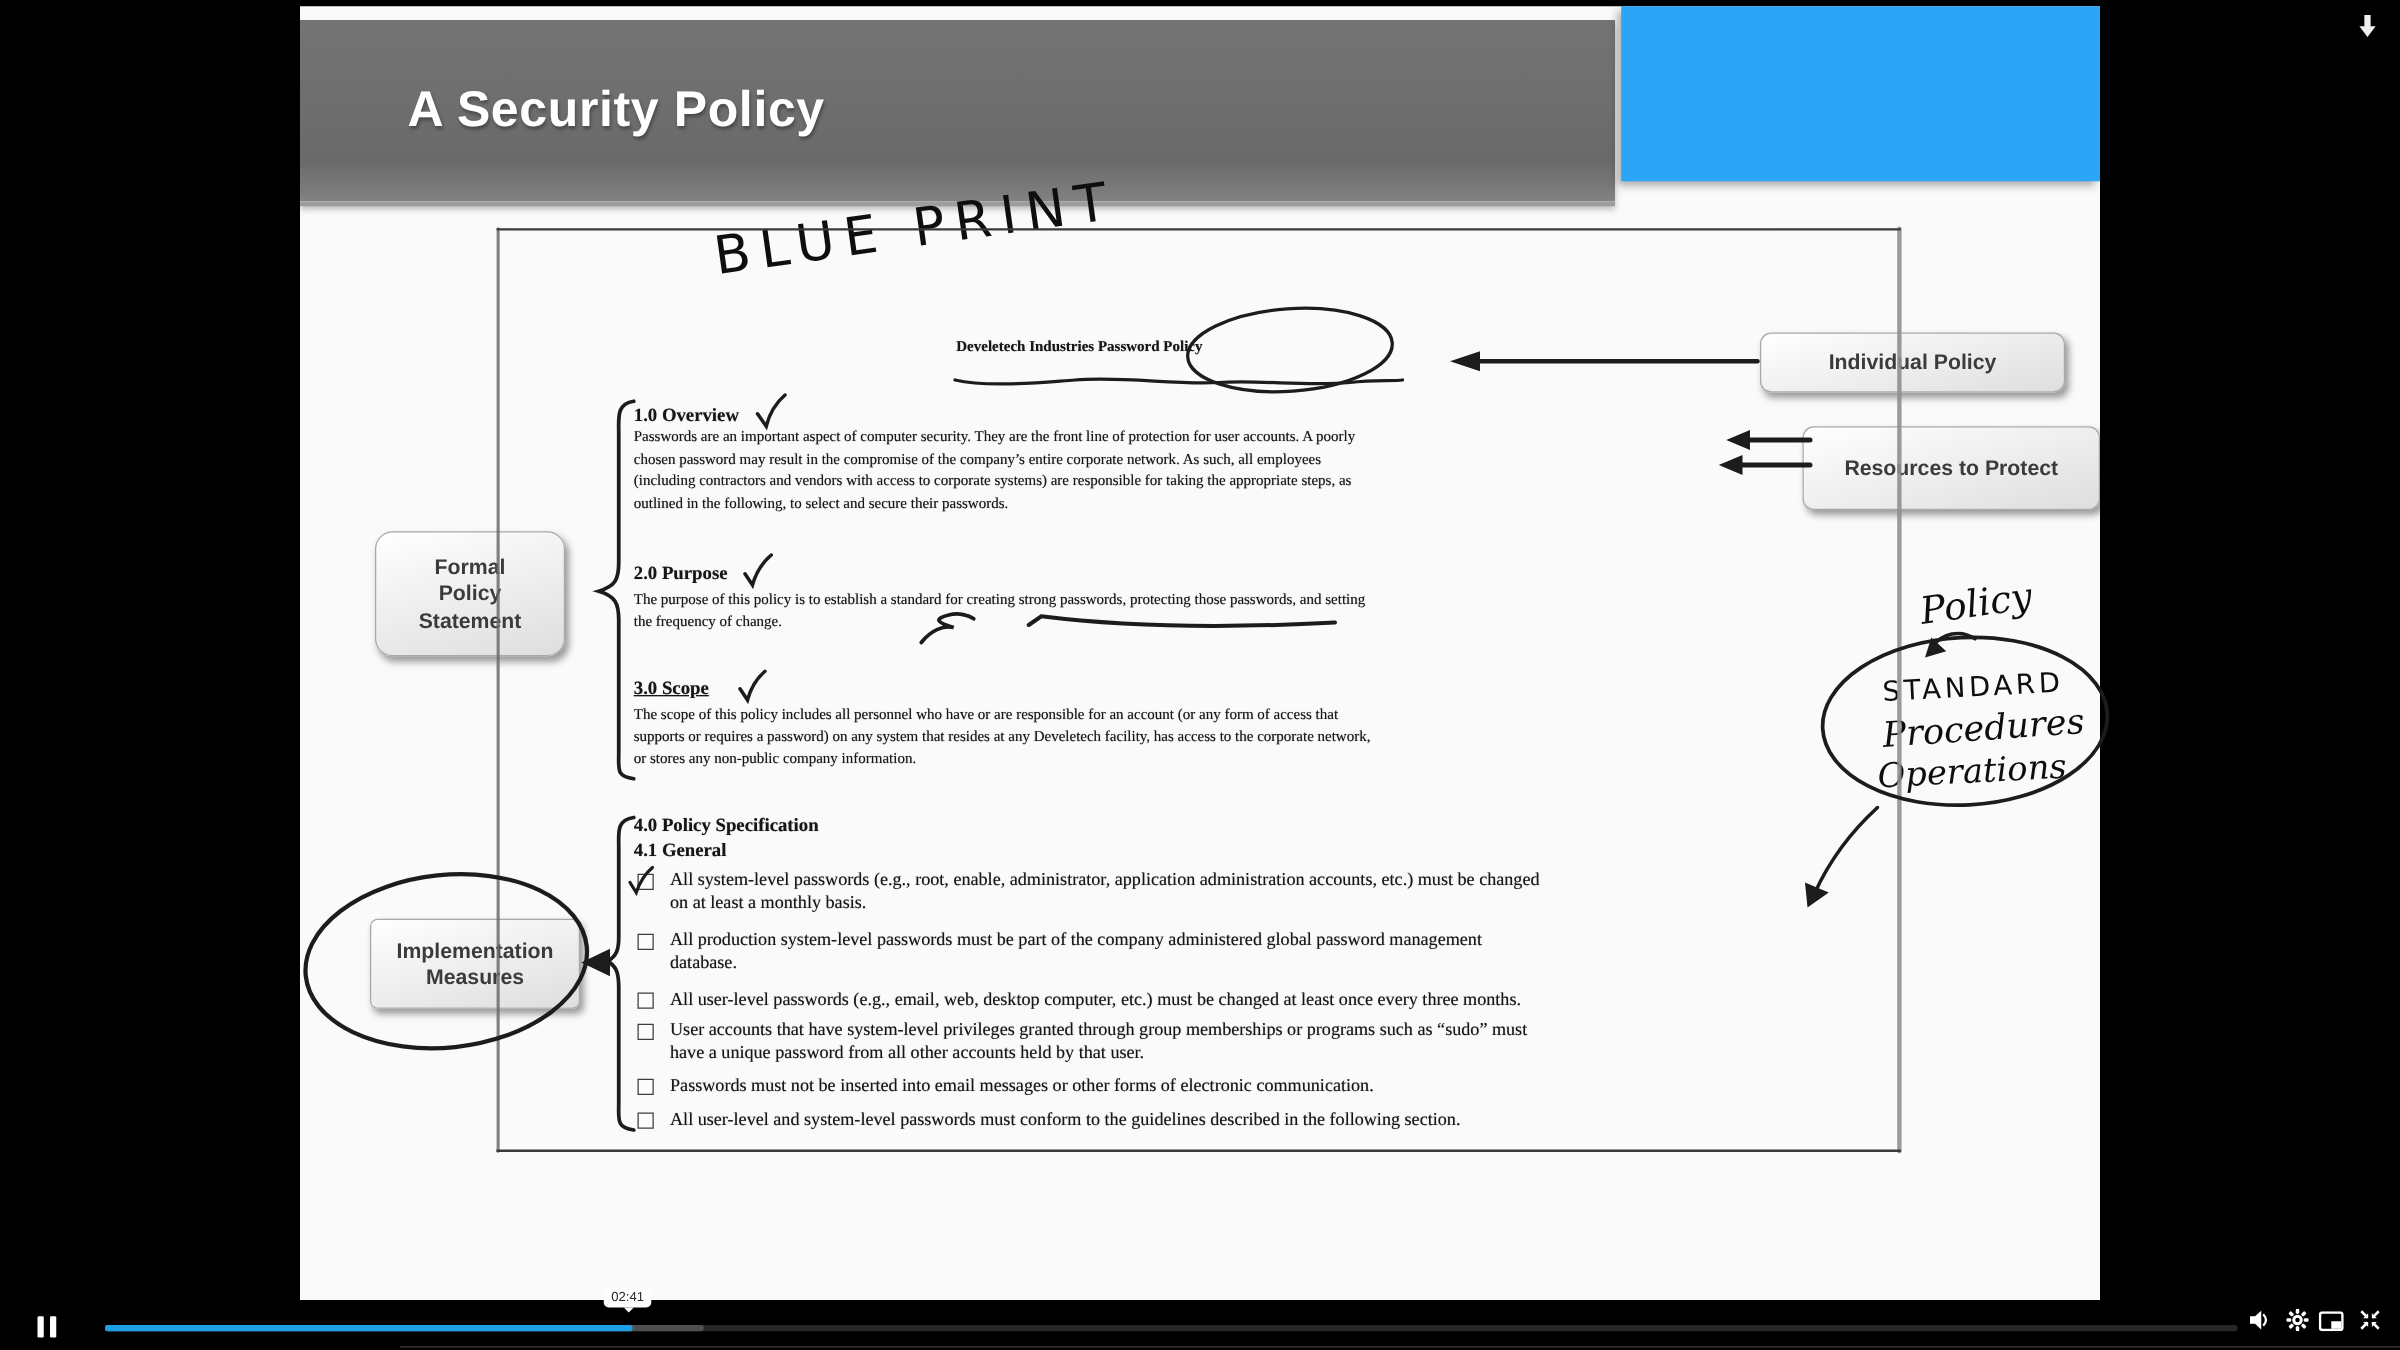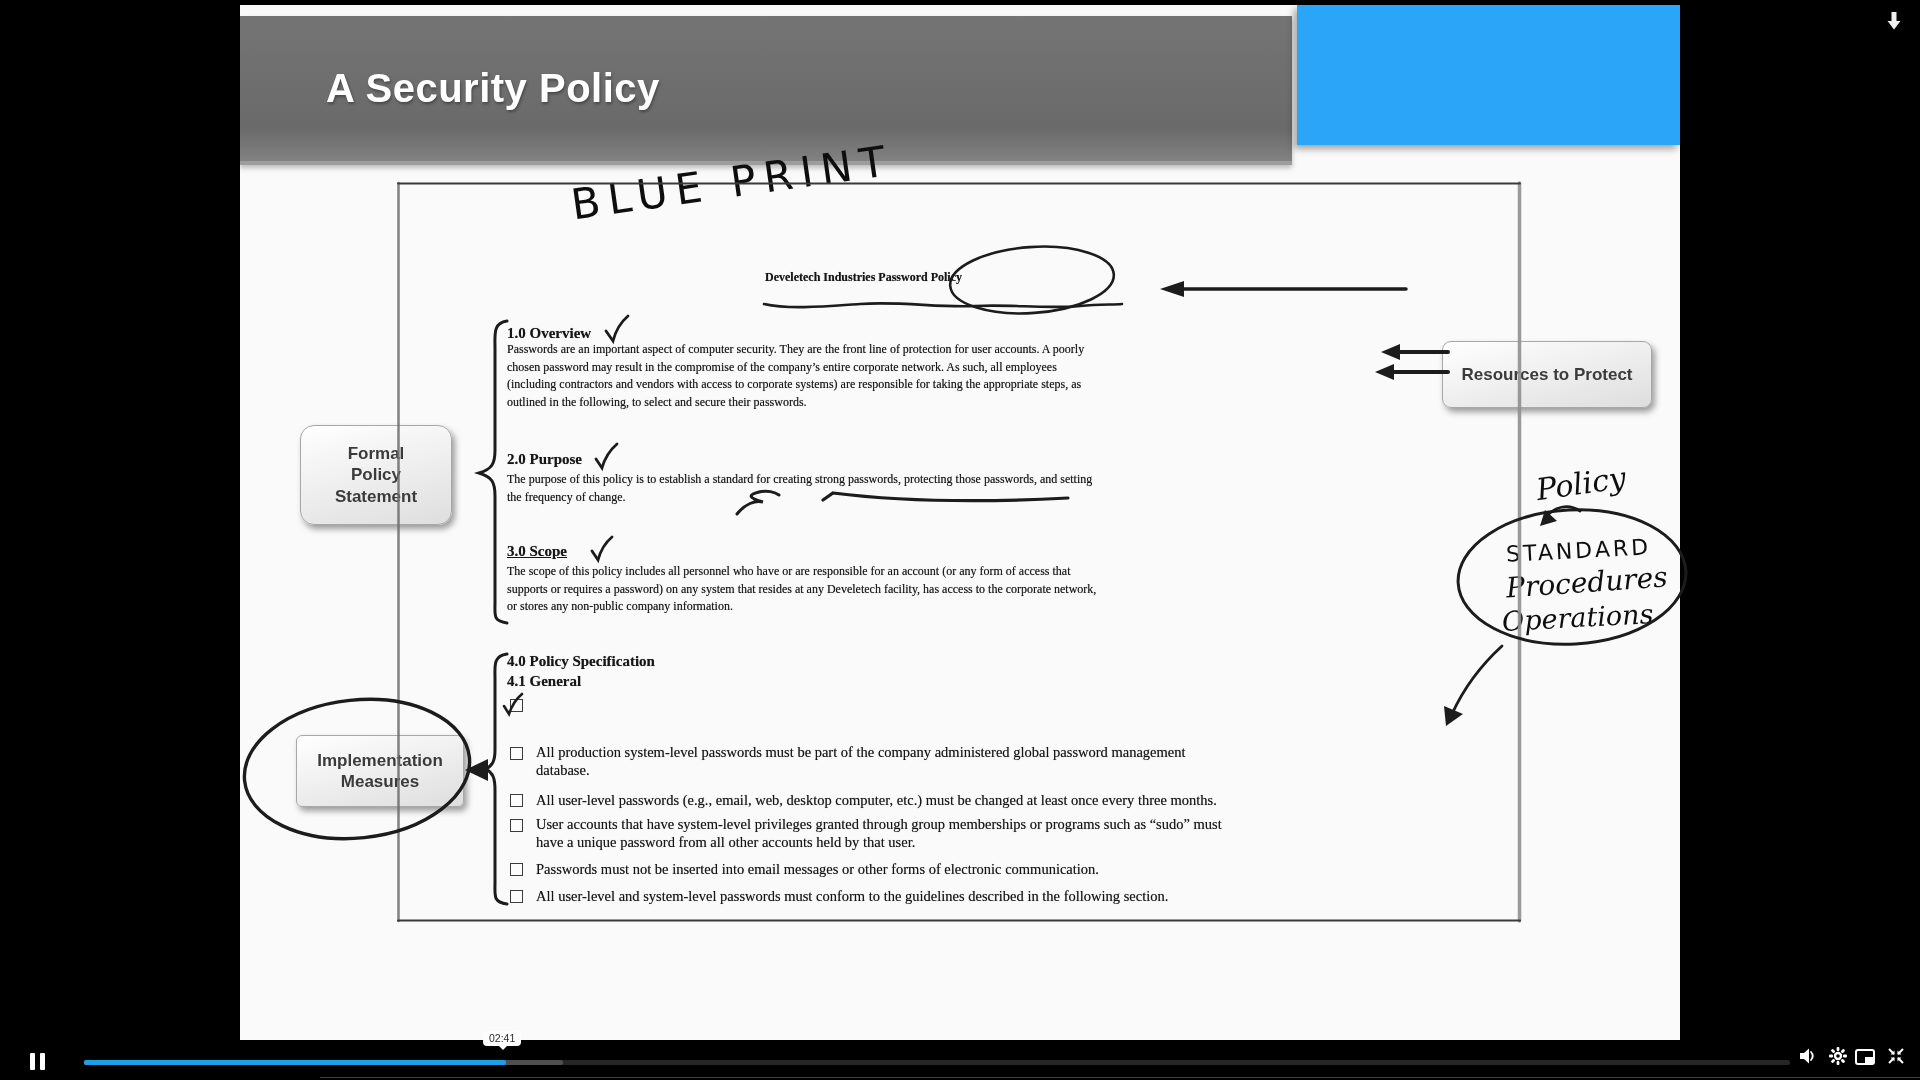--- a/index.html
+++ b/index.html
@@ -85,20 +85,24 @@
   <div class="abs" style="left:507px;top:563px;">
     <div class="doc bl">The scope of this policy includes all personnel who have or are responsible for an account (or any form of access that</div>
     <div class="doc bl">supports or requires a password) on any system that resides at any Develetech facility, has access to the corporate network,</div>
     <div class="doc bl">or stores any non-public company information.</div>
   </div>
 
   <div class="abs doc h" style="left:507px;top:653px;">4.0 Policy Specification</div>
   <div class="abs doc h" style="left:507px;top:673px;">4.1 General</div>
 
   <div class="checkbox" style="left:510px;top:699px;"></div>
+  <div class="abs" style="left:536px;top:695px;">
+    <div class="doc cl">All system-level passwords (e.g., root, enable, administrator, application administration accounts, etc.) must be changed</div>
+    <div class="doc cl">on at least a monthly basis.</div>
+  </div>
 
   <div class="checkbox" style="left:510px;top:747px;"></div>
   <div class="abs" style="left:536px;top:743px;">
     <div class="doc cl">All production system-level passwords must be part of the company administered global password management</div>
     <div class="doc cl">database.</div>
   </div>
 
   <div class="checkbox" style="left:510px;top:794px;"></div>
   <div class="abs" style="left:536px;top:791px;">
     <div class="doc cl">All user-level passwords (e.g., email, web, desktop computer, etc.) must be changed at least once every three months.</div>
@@ -113,21 +117,22 @@
   <div class="checkbox" style="left:510px;top:863px;"></div>
   <div class="abs" style="left:536px;top:860px;">
     <div class="doc cl">Passwords must not be inserted into email messages or other forms of electronic communication.</div>
   </div>
 
   <div class="checkbox" style="left:510px;top:890px;"></div>
   <div class="abs" style="left:536px;top:887px;">
     <div class="doc cl">All user-level and system-level passwords must conform to the guidelines described in the following section.</div>
   </div>
 
-  <div class="abs callout" style="left:1442px;top:341px;width:210px;height:67px;padding:0 14px;box-sizing:border-box;">Resources to Protect</div>
+  <div class="abs callout" style="left:1408px;top:266px;width:242px;height:46px;">Individual Policy</div>
+  <div class="abs callout" style="left:1442px;top:341px;width:238px;height:67px;padding:0 14px;box-sizing:border-box;">Resources to Protect</div>
   <div class="abs callout round" style="left:300px;top:425px;width:152px;height:100px;padding:0 26px;box-sizing:border-box;">Formal Policy Statement</div>
   <div class="abs callout" style="left:296px;top:735px;width:168px;height:72px;border-radius:6px;padding:0 6px;box-sizing:border-box;">Implementation Measures</div>
 
   <div class="abs hand hand-caps" style="left:570px;top:158px;font-size:42px;letter-spacing:8px;transform:rotate(-8deg);">BLUE PRINT</div>
   <div class="abs hand hand-script" style="left:1536px;top:466px;font-size:30px;transform:rotate(-8deg);">Policy</div>
   <div class="abs hand hand-caps" style="left:1506px;top:538px;font-size:22px;letter-spacing:3px;transform:rotate(-3deg);">STANDARD</div>
   <div class="abs hand hand-script" style="left:1506px;top:566px;font-size:28px;transform:rotate(-4deg);">Procedures</div>
   <div class="abs hand hand-script" style="left:1502px;top:602px;font-size:27px;transform:rotate(-3deg);">Operations</div>
 
   <svg class="abs ink" width="1920" height="1080" viewBox="0 0 1920 1080">

